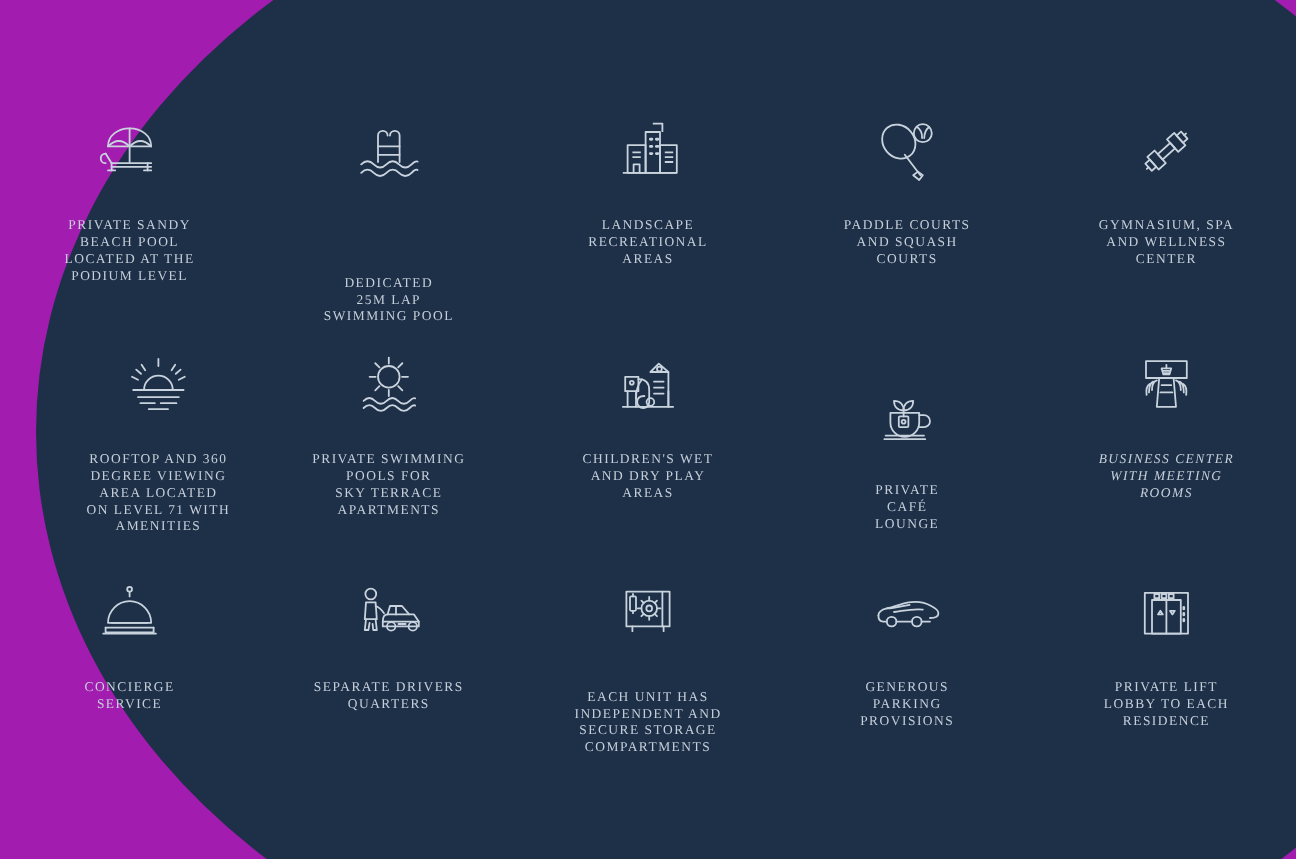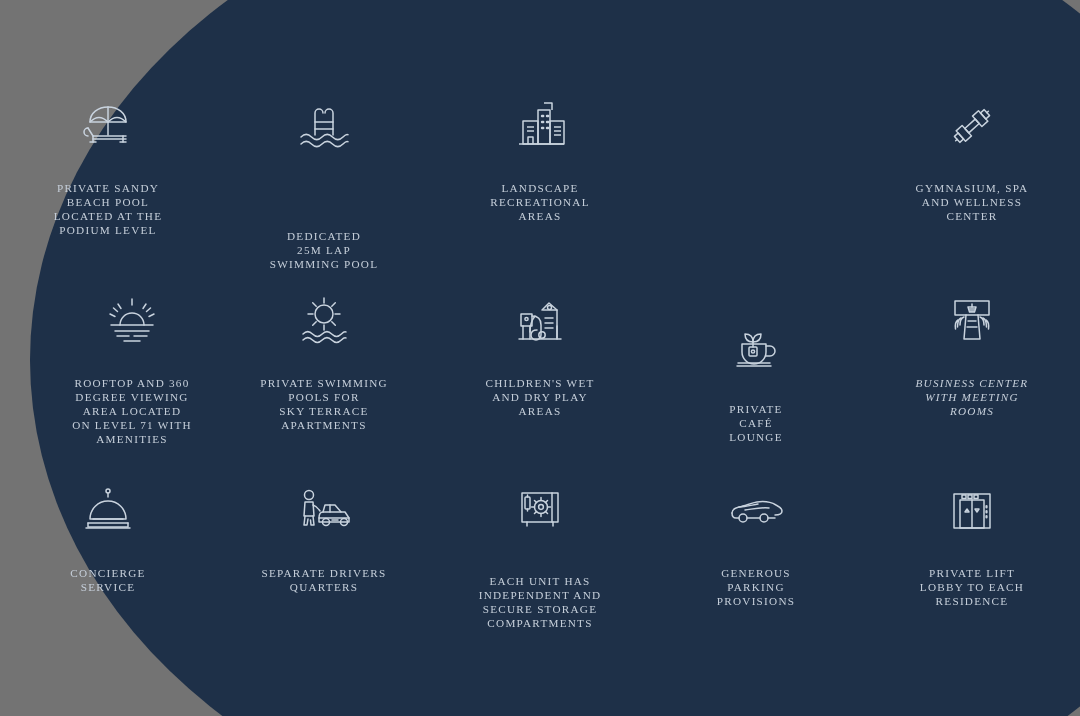--- a/index.html
+++ b/index.html
@@ -3,21 +3,21 @@
 <meta charset="utf-8">
 <style>
   * { margin:0; padding:0; box-sizing:border-box; }
   html,body{
     width:1080px; height:716px; overflow:hidden;
     background:#253a53;
     font-family:"Liberation Serif", serif;
   }
   #stage{
     position:relative; width:1080px; height:716px;
-    background:#737373; overflow:hidden;
+    background:#a21caf; overflow:hidden;
   }
   
   #blob{
     position:absolute;
     left:30px; top:-130px;
     width:1230px; height:980px;
     border-radius:50%;
     background:#1e3048;
     pointer-events:none;
   }
@@ -111,20 +111,34 @@
           <path d="M10 49h45"></path>
         </svg>
       </div>
       <div class="cap">LANDSCAPE
 RECREATIONAL
 AREAS</div>
     </div>
 
     <div class="cell r1 empty" style="grid-column:4;"></div>
 
+    <div class="cell r1" style="grid-column:4;">
+      <div class="ico">
+        <svg width="62" height="62" viewBox="0 0 62 62" fill="none" stroke="#c9d3de" stroke-width="1.5" stroke-linecap="round" stroke-linejoin="round">
+          <ellipse cx="24" cy="23" rx="13" ry="15" transform="rotate(-40 24 23)"></ellipse>
+          <path d="M29 34l13 17"></path>
+          <path d="M40 48l-4 3 5 4 3-4z"></path>
+          <circle cx="44" cy="16" r="7.5"></circle>
+          <path d="M39 10.6c3 2 4.6 5.6 4.4 9.4M49.2 10.8c-2.6 2.2-4 5.6-4 9.2"></path>
+        </svg>
+      </div>
+      <div class="cap">PADDLE COURTS
+AND SQUASH
+COURTS</div>
+    </div>
 
     <div class="cell r1" style="grid-column:5;align-items:center;">
       <div class="ico">
         <svg width="62" height="62" viewBox="0 0 62 62" fill="none" stroke="#c9d3de" stroke-width="1.5" stroke-linecap="round" stroke-linejoin="round">
           <g transform="rotate(-42 31 31)">
             <rect x="24" y="28" width="14" height="6"></rect>
             <rect x="16" y="24" width="8" height="14"></rect>
             <rect x="38" y="24" width="8" height="14"></rect>
             <rect x="11" y="27" width="5" height="8"></rect>
             <rect x="46" y="27" width="5" height="8"></rect>

